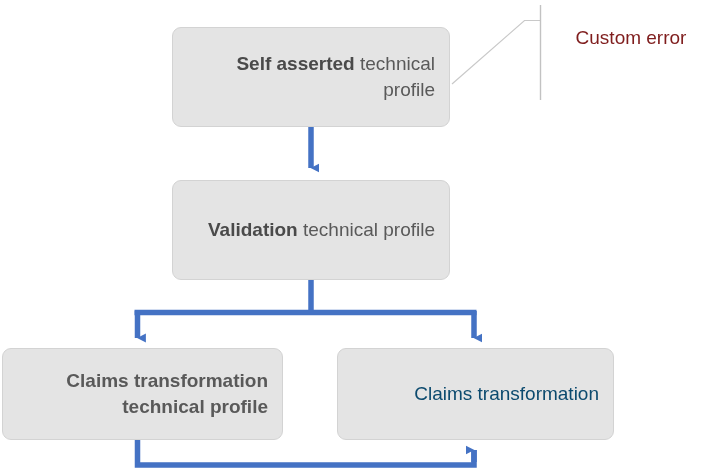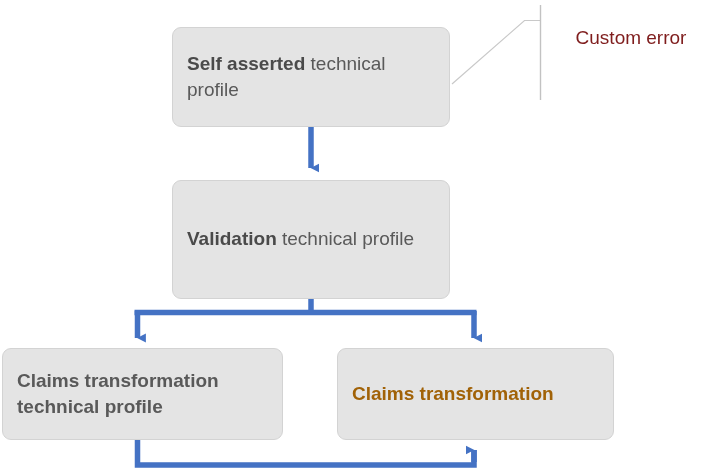--- a/index.html
+++ b/index.html
@@ -34,54 +34,54 @@
 
   .node {
     position: absolute;
     box-sizing: border-box;
     background: #E4E4E4;
     border: 1px solid #D3D3D3;
     border-radius: 9px;
     display: flex;
     align-items: center;
     justify-content: center;
-    text-align: left;
+    text-align: right;
     color: #595959;
     font-size: 19px;
     line-height: 1.38;
     padding: 4px 14px;
   }
 
   .node .node-text {
     display: block;
     width: 100%;
   }
 
   .node .strong {
     font-weight: bold;
     color: #4A4A4A;
   }
 
   .node.bold-all {
-    font-weight: bold;
-    color: #a16207;
+    font-weight: normal;
+    color: #0c4a6e;
   }
 
   #node-self-asserted {
     left: 172px;
     top: 27px;
     width: 278px;
     height: 100px;
   }
 
   #node-validation {
     left: 172px;
     top: 180px;
     width: 278px;
-    height: 119px;
+    height: 100px;
   }
 
   #node-claims-transformation-technical-profile {
     left: 2px;
     top: 348px;
     width: 281px;
     height: 92px;
     font-weight: bold;
   }
 

